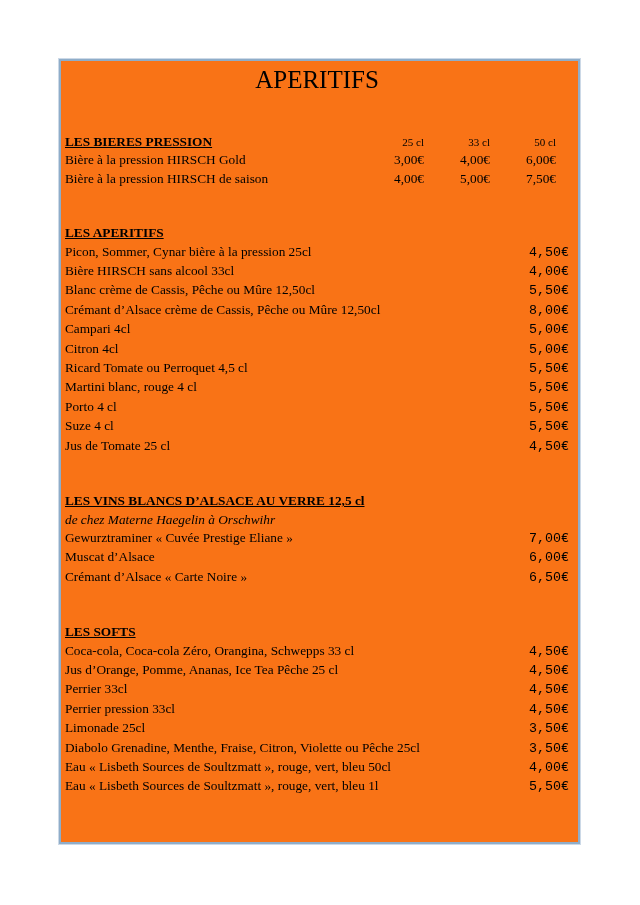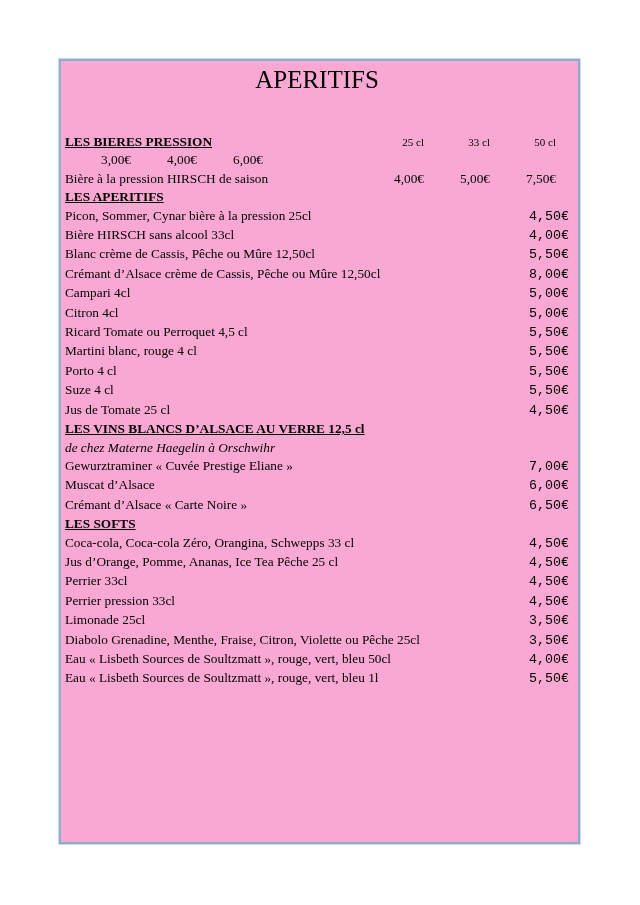--- a/index.html
+++ b/index.html
@@ -9,35 +9,35 @@
     font-family: "Liberation Serif", "DejaVu Serif", serif;
     color: #000000;
     overflow: hidden;
   }
   .sheet {
     position: absolute;
     left: 59px; top: 59px;
     width: 521px; height: 785px;
     border: 2px solid #8fadc9;
     outline: 1px solid #ccd9e7;
-    background: #f9a8d4;
+    background: #f97316;
   }
   .content {
     padding: 2px 9px 0 4px;
     font-size: 13.3px;
     line-height: 18.4px;
   }
   .title {
     font-size: 25px;
     line-height: 30px;
     text-align: center;
     margin-top: 2px;
     font-weight: normal;
   }
-  .sec { }
+  .sec { margin-top: 36px; }
   .sec.first { margin-top: 38px; }
   .heading {
     font-weight: bold;
     text-decoration: underline;
   }
   .subtitle { font-style: italic; }
   .row { display: flex; align-items: baseline; }
   .label { flex: 1; white-space: nowrap; }
   .price { width: 60px; text-align: right; white-space: nowrap; font-family: Liberation Mono, monospace; }
   .bcol { width: 66px; text-align: right; white-space: nowrap; }
@@ -54,20 +54,21 @@
 
     <div class="sec first">
       <div class="row">
         <span class="label heading">LES BIERES PRESSION</span>
         <span class="bcol colhead">25 cl</span>
         <span class="bcol colhead">33 cl</span>
         <span class="bcol colhead">50 cl</span>
         <span class="bspacer"></span>
       </div>
       <div class="row">
+        <span class="label">Bière à la pression HIRSCH Gold</span>
         <span class="bcol">3,00€</span>
         <span class="bcol">4,00€</span>
         <span class="bcol">6,00€</span>
         <span class="bspacer"></span>
       </div>
       <div class="row">
         <span class="label">Bière à la pression HIRSCH de saison</span>
         <span class="bcol">4,00€</span>
         <span class="bcol">5,00€</span>
         <span class="bcol">7,50€</span>

